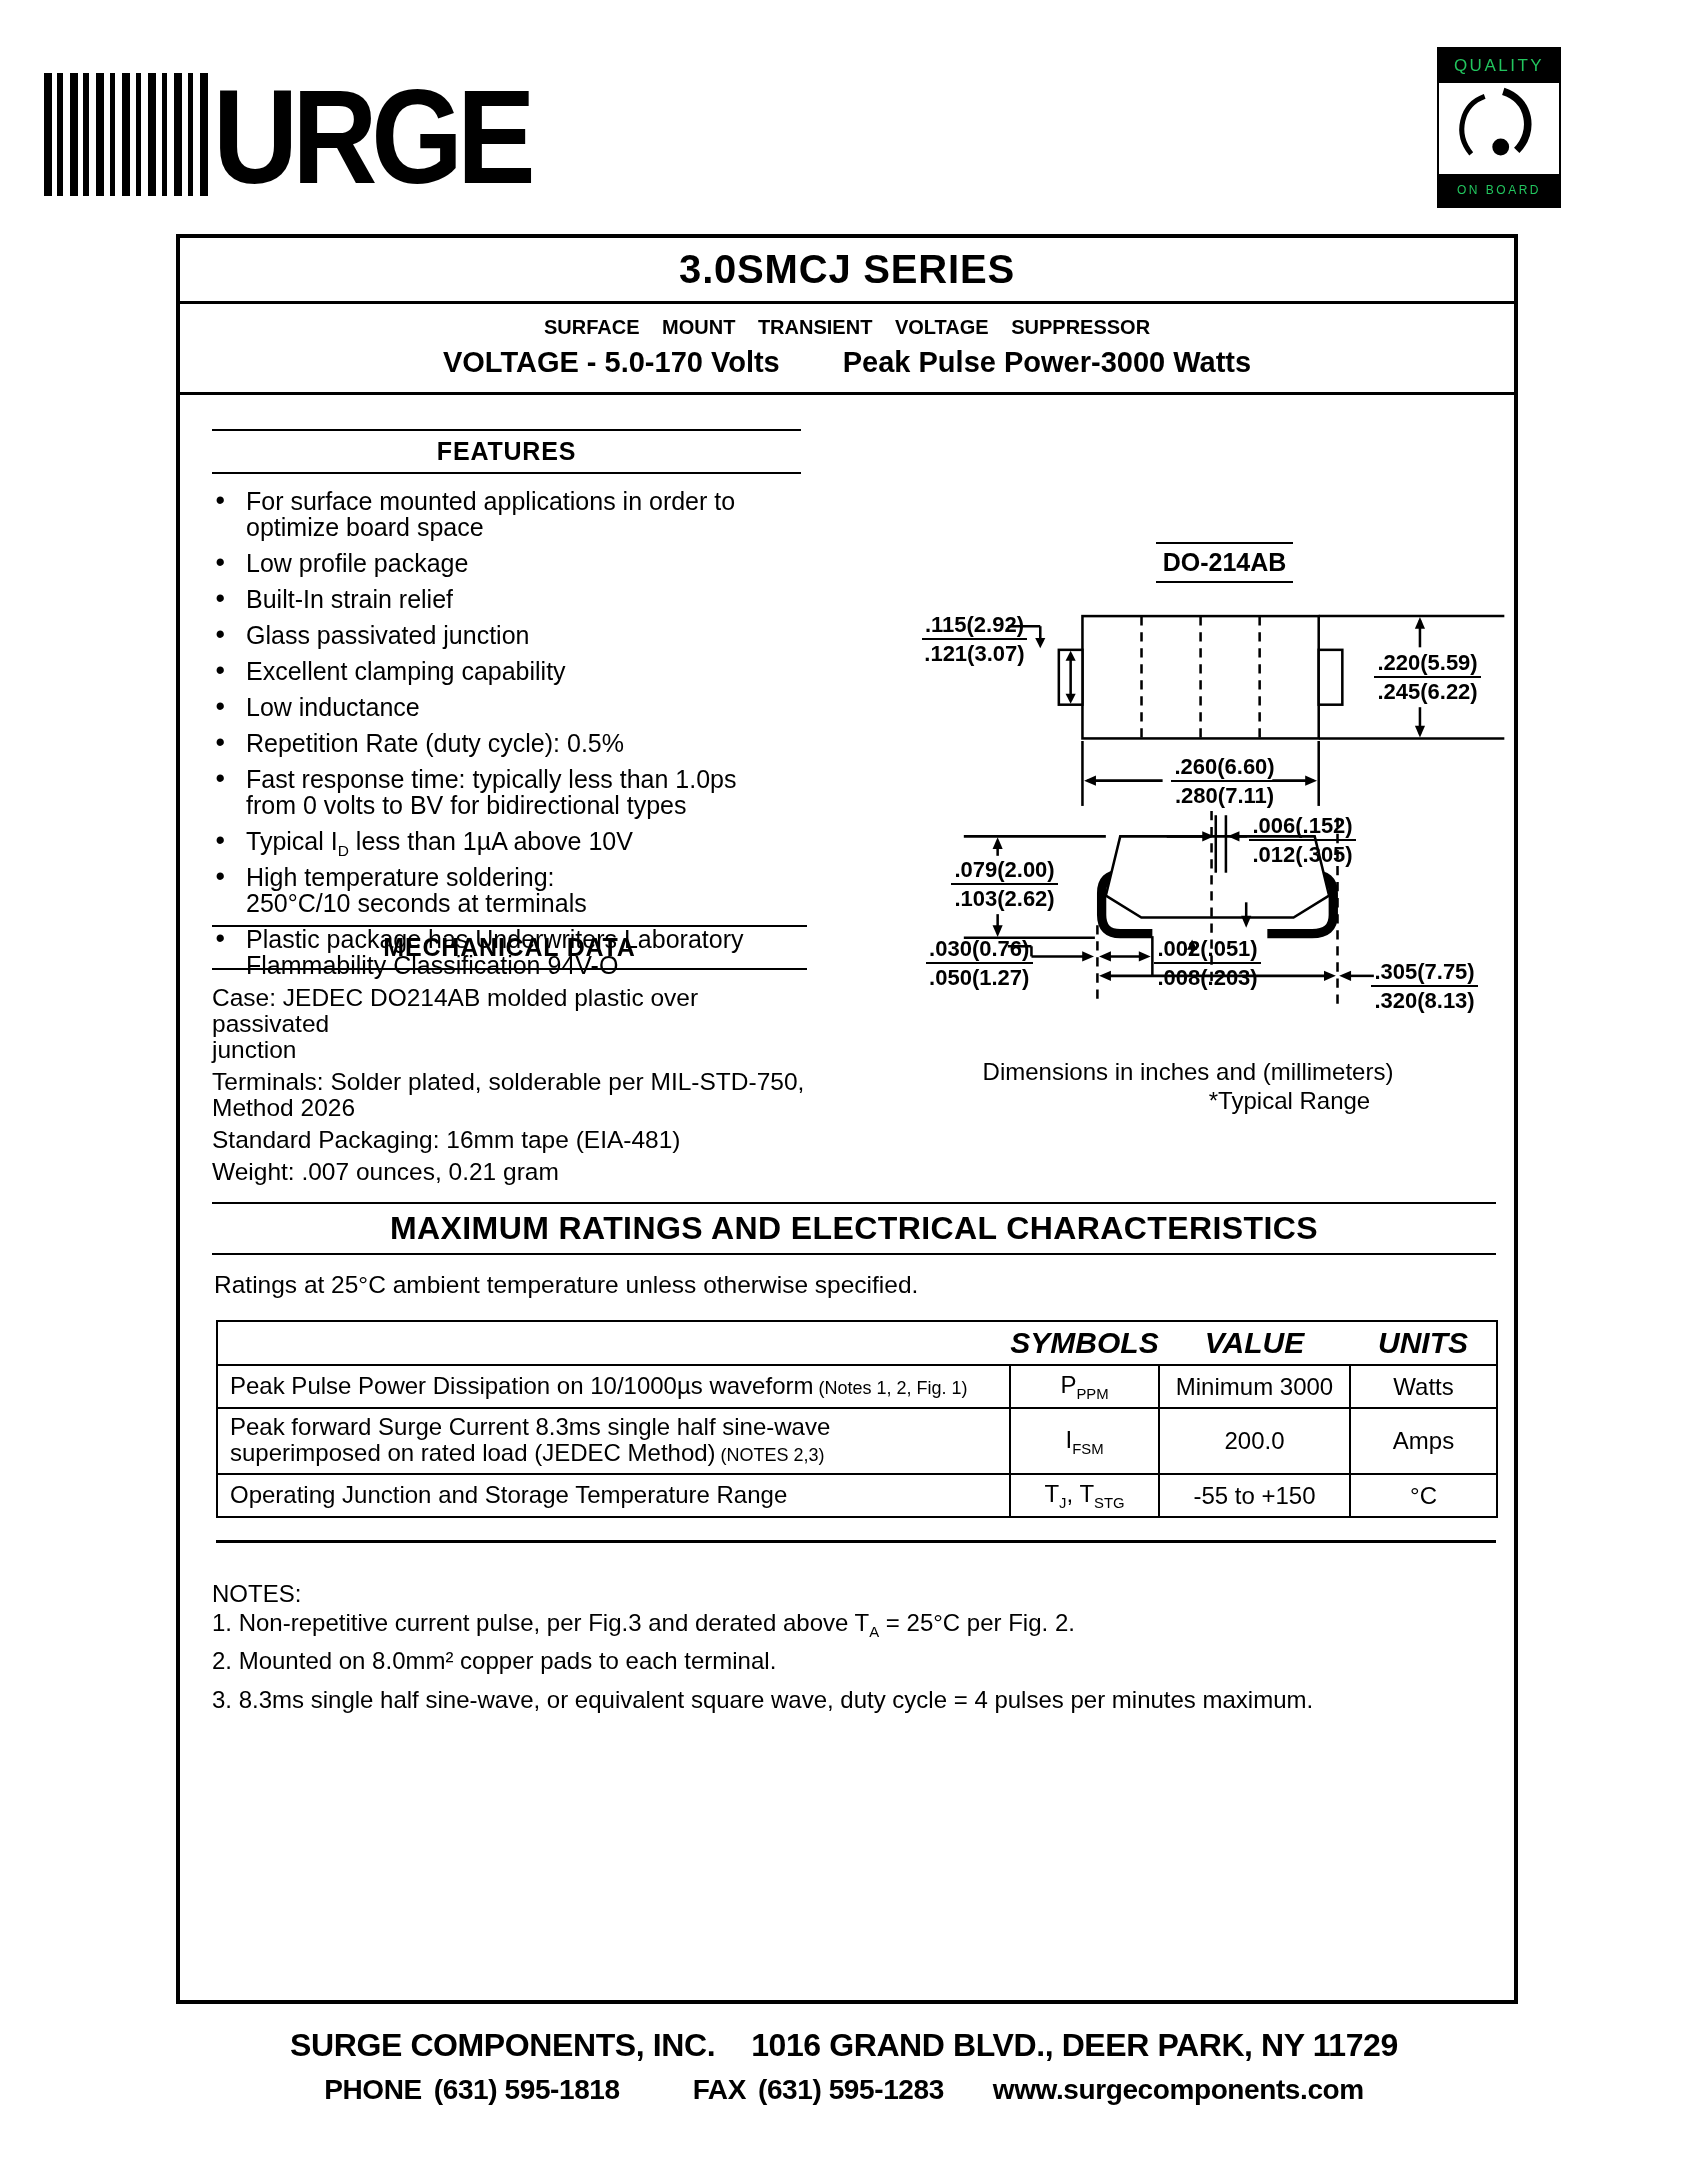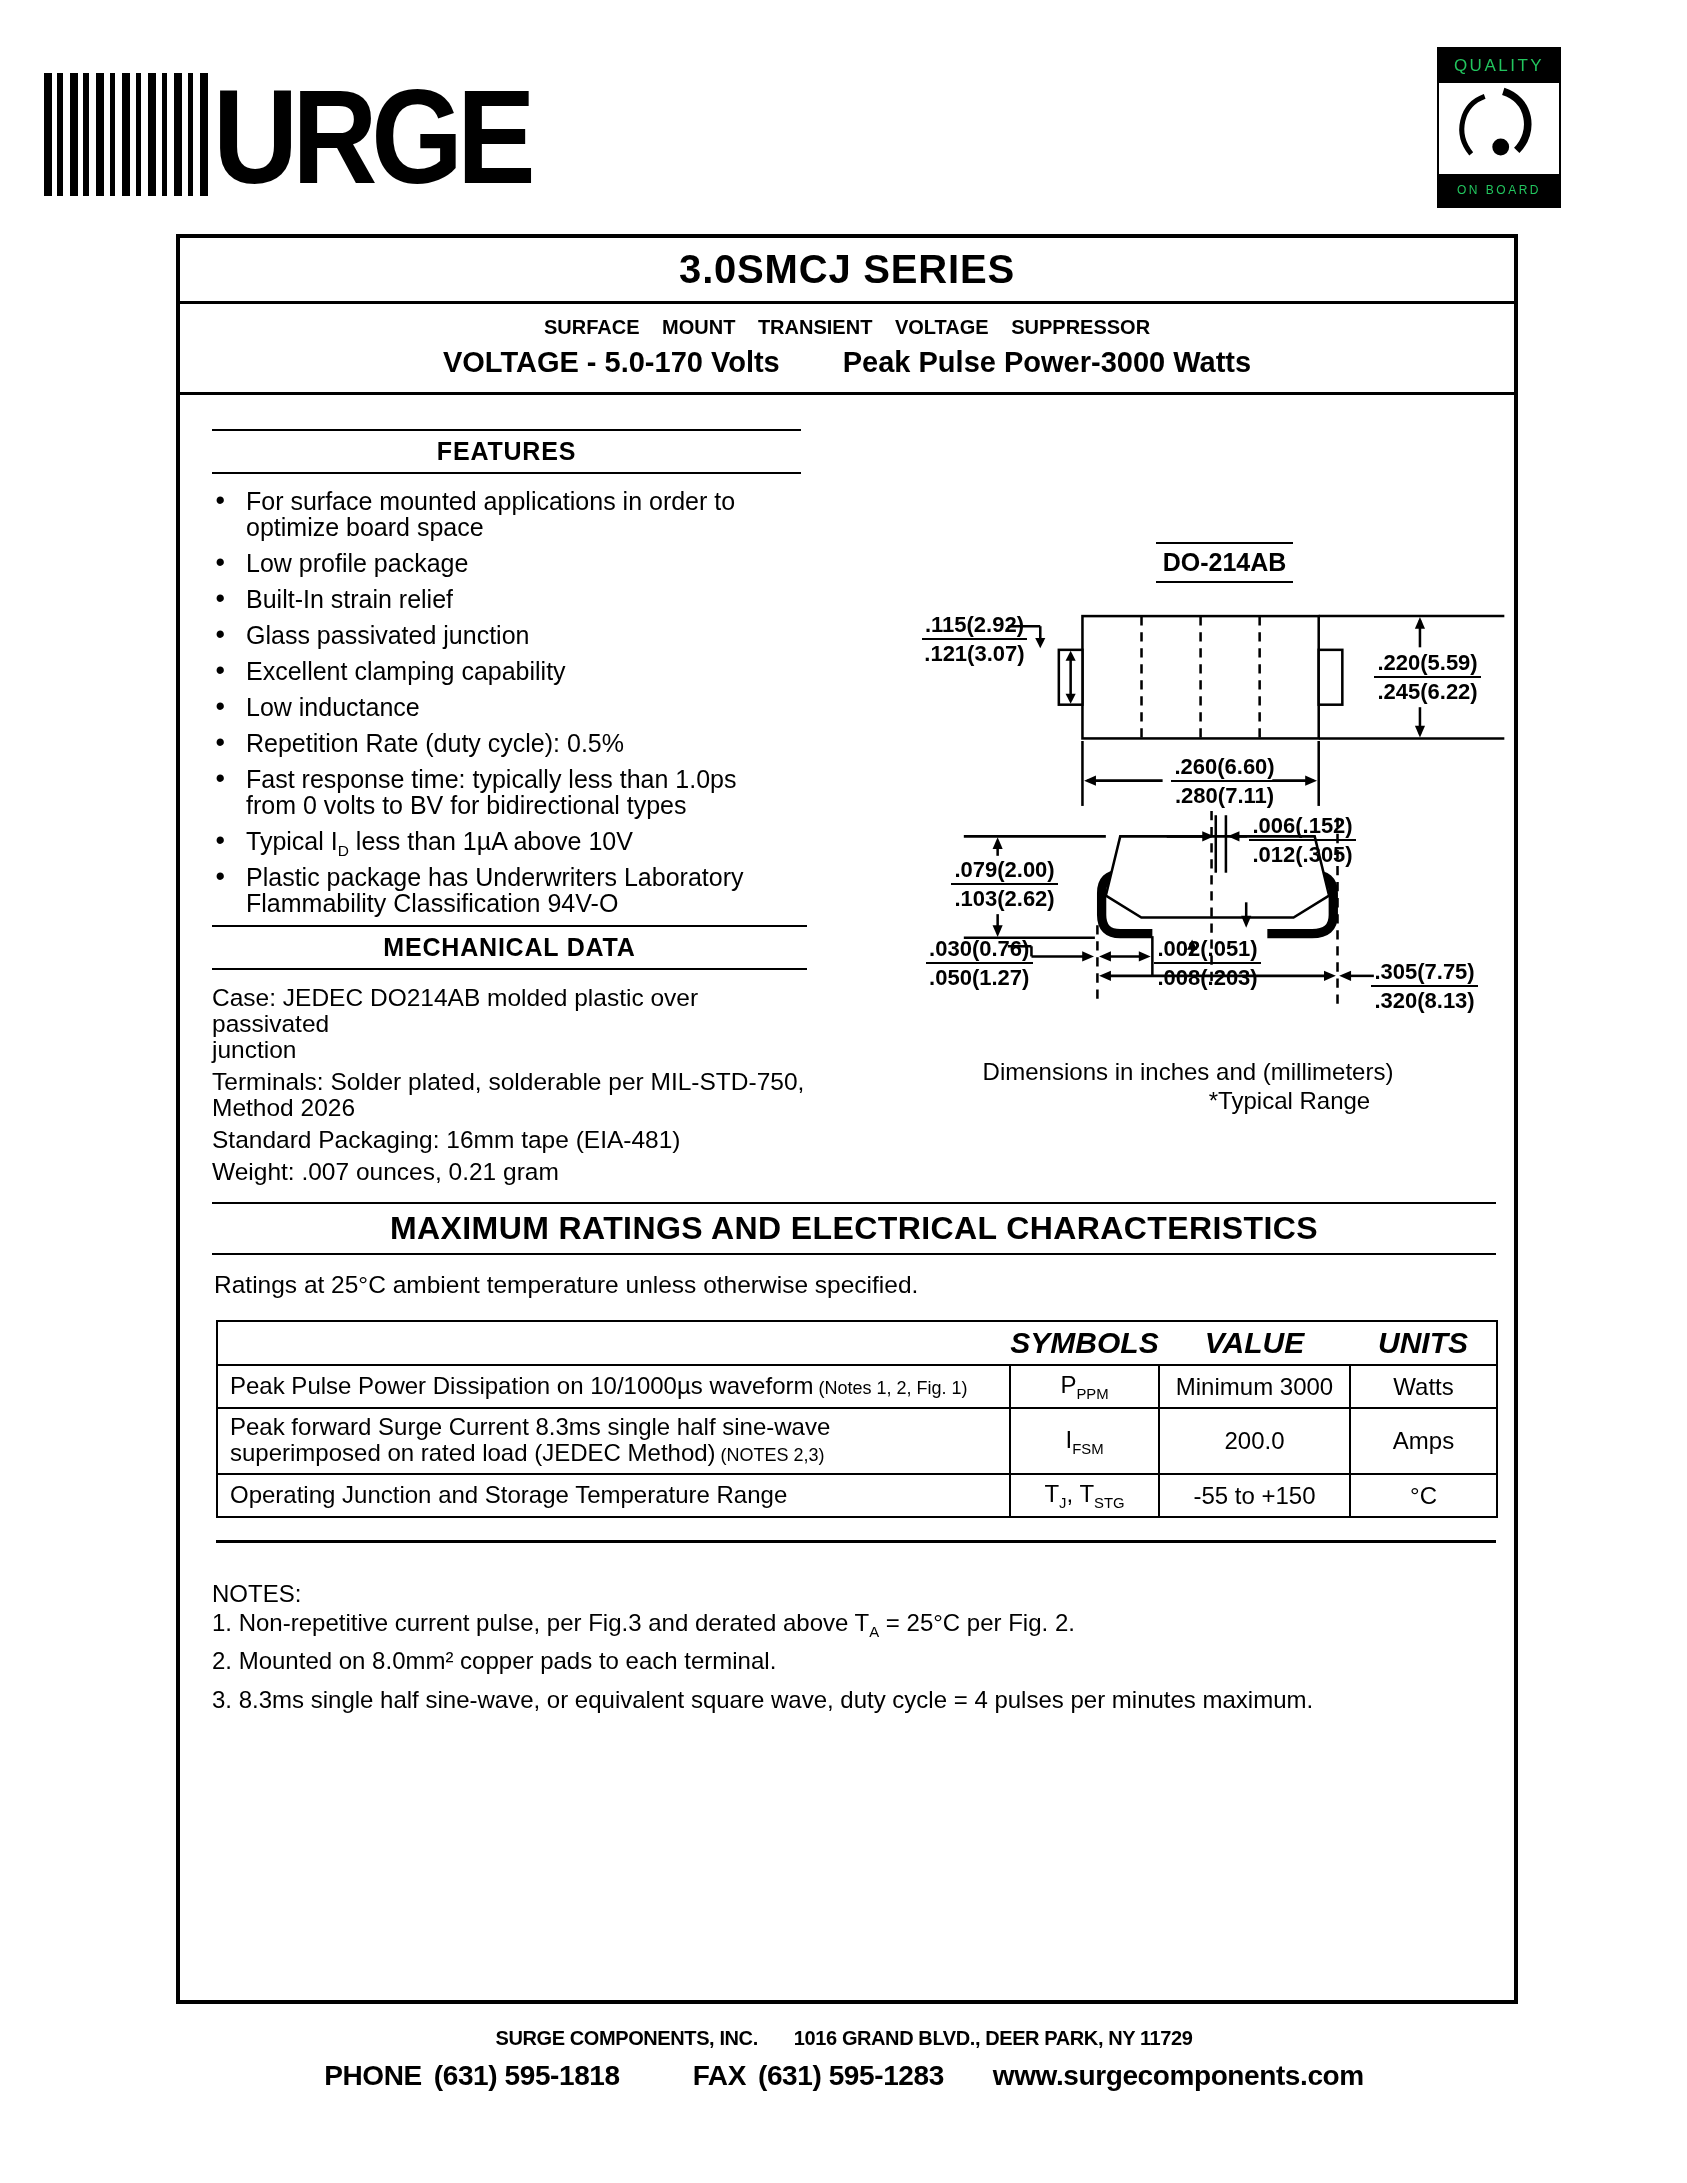--- a/index.html
+++ b/index.html
@@ -64,21 +64,21 @@
   .rtable td.sep{border-left:2.5px solid #000;text-align:center;padding:5px 3.4px;}
   .cell-param{white-space:pre-line;line-height:26px;}
   .cell-note{font-size:18px;}
   .dbl-rule{position:absolute;left:36px;top:1302px;width:1280px;border-top:3.4px solid #000;}
   
   .notes{position:absolute;left:32px;top:1342px;width:1268px;}
   .notes-h{font-size:24.5px;margin:0 0 6.8px;}
   .notes p{margin:0 0 1.7px;font-size:24px;line-height:27px;}
   
   .footer{position:absolute;left:0;top:2027px;width:1688px;text-align:center;font-weight:bold;}
-  .f1{font-size:20px;letter-spacing:-0.4px;}
+  .f1{font-size:32px;letter-spacing:-0.4px;}
   .f1 .gap{display:inline-block;width:36px;}
   .f2{font-size:28px;margin-top:10px;letter-spacing:-0.4px;}
   .f2 .gap1{display:inline-block;width:73px;}
   .f2 .gap2{display:inline-block;width:49px;}
   .f2 .gaps{display:inline-block;width:12px;}
   line,polyline,path.ln{stroke:#000;stroke-width:3;fill:none;}
   .dash{stroke-dasharray:11 8;}
   polygon.ah{fill:#000;stroke:none;}
 </style>
 </head>
@@ -124,20 +124,22 @@
 optimize board space</span><span></span><sub></sub><span></span></li>
         <li><span>Low profile package</span><span></span><sub></sub><span></span></li>
         <li><span>Built-In strain relief</span><span></span><sub></sub><span></span></li>
         <li><span>Glass passivated junction</span><span></span><sub></sub><span></span></li>
         <li><span>Excellent clamping capability</span><span></span><sub></sub><span></span></li>
         <li><span>Low inductance</span><span></span><sub></sub><span></span></li>
         <li><span>Repetition Rate (duty cycle): 0.5%</span><span></span><sub></sub><span></span></li>
         <li><span>Fast response time: typically less than 1.0ps
 from 0 volts to BV for bidirectional types</span><span></span><sub></sub><span></span></li>
         <li><span></span><span>Typical I</span><sub>D</sub><span> less than 1µA above 10V</span></li>
+        <li><span>High temperature soldering:
+250°C/10 seconds at terminals</span><span></span><sub></sub><span></span></li>
         <li><span>Plastic package has Underwriters Laboratory
 Flammability Classification 94V-O</span><span></span><sub></sub><span></span></li>
       </ul>
     </div>
 
     <div class="mech">
       <div class="rule-head">MECHANICAL DATA</div>
       <p>Case: JEDEC DO214AB molded plastic over passivated
 junction</p>
       <p>Terminals: Solder plated, solderable per MIL-STD-750,

